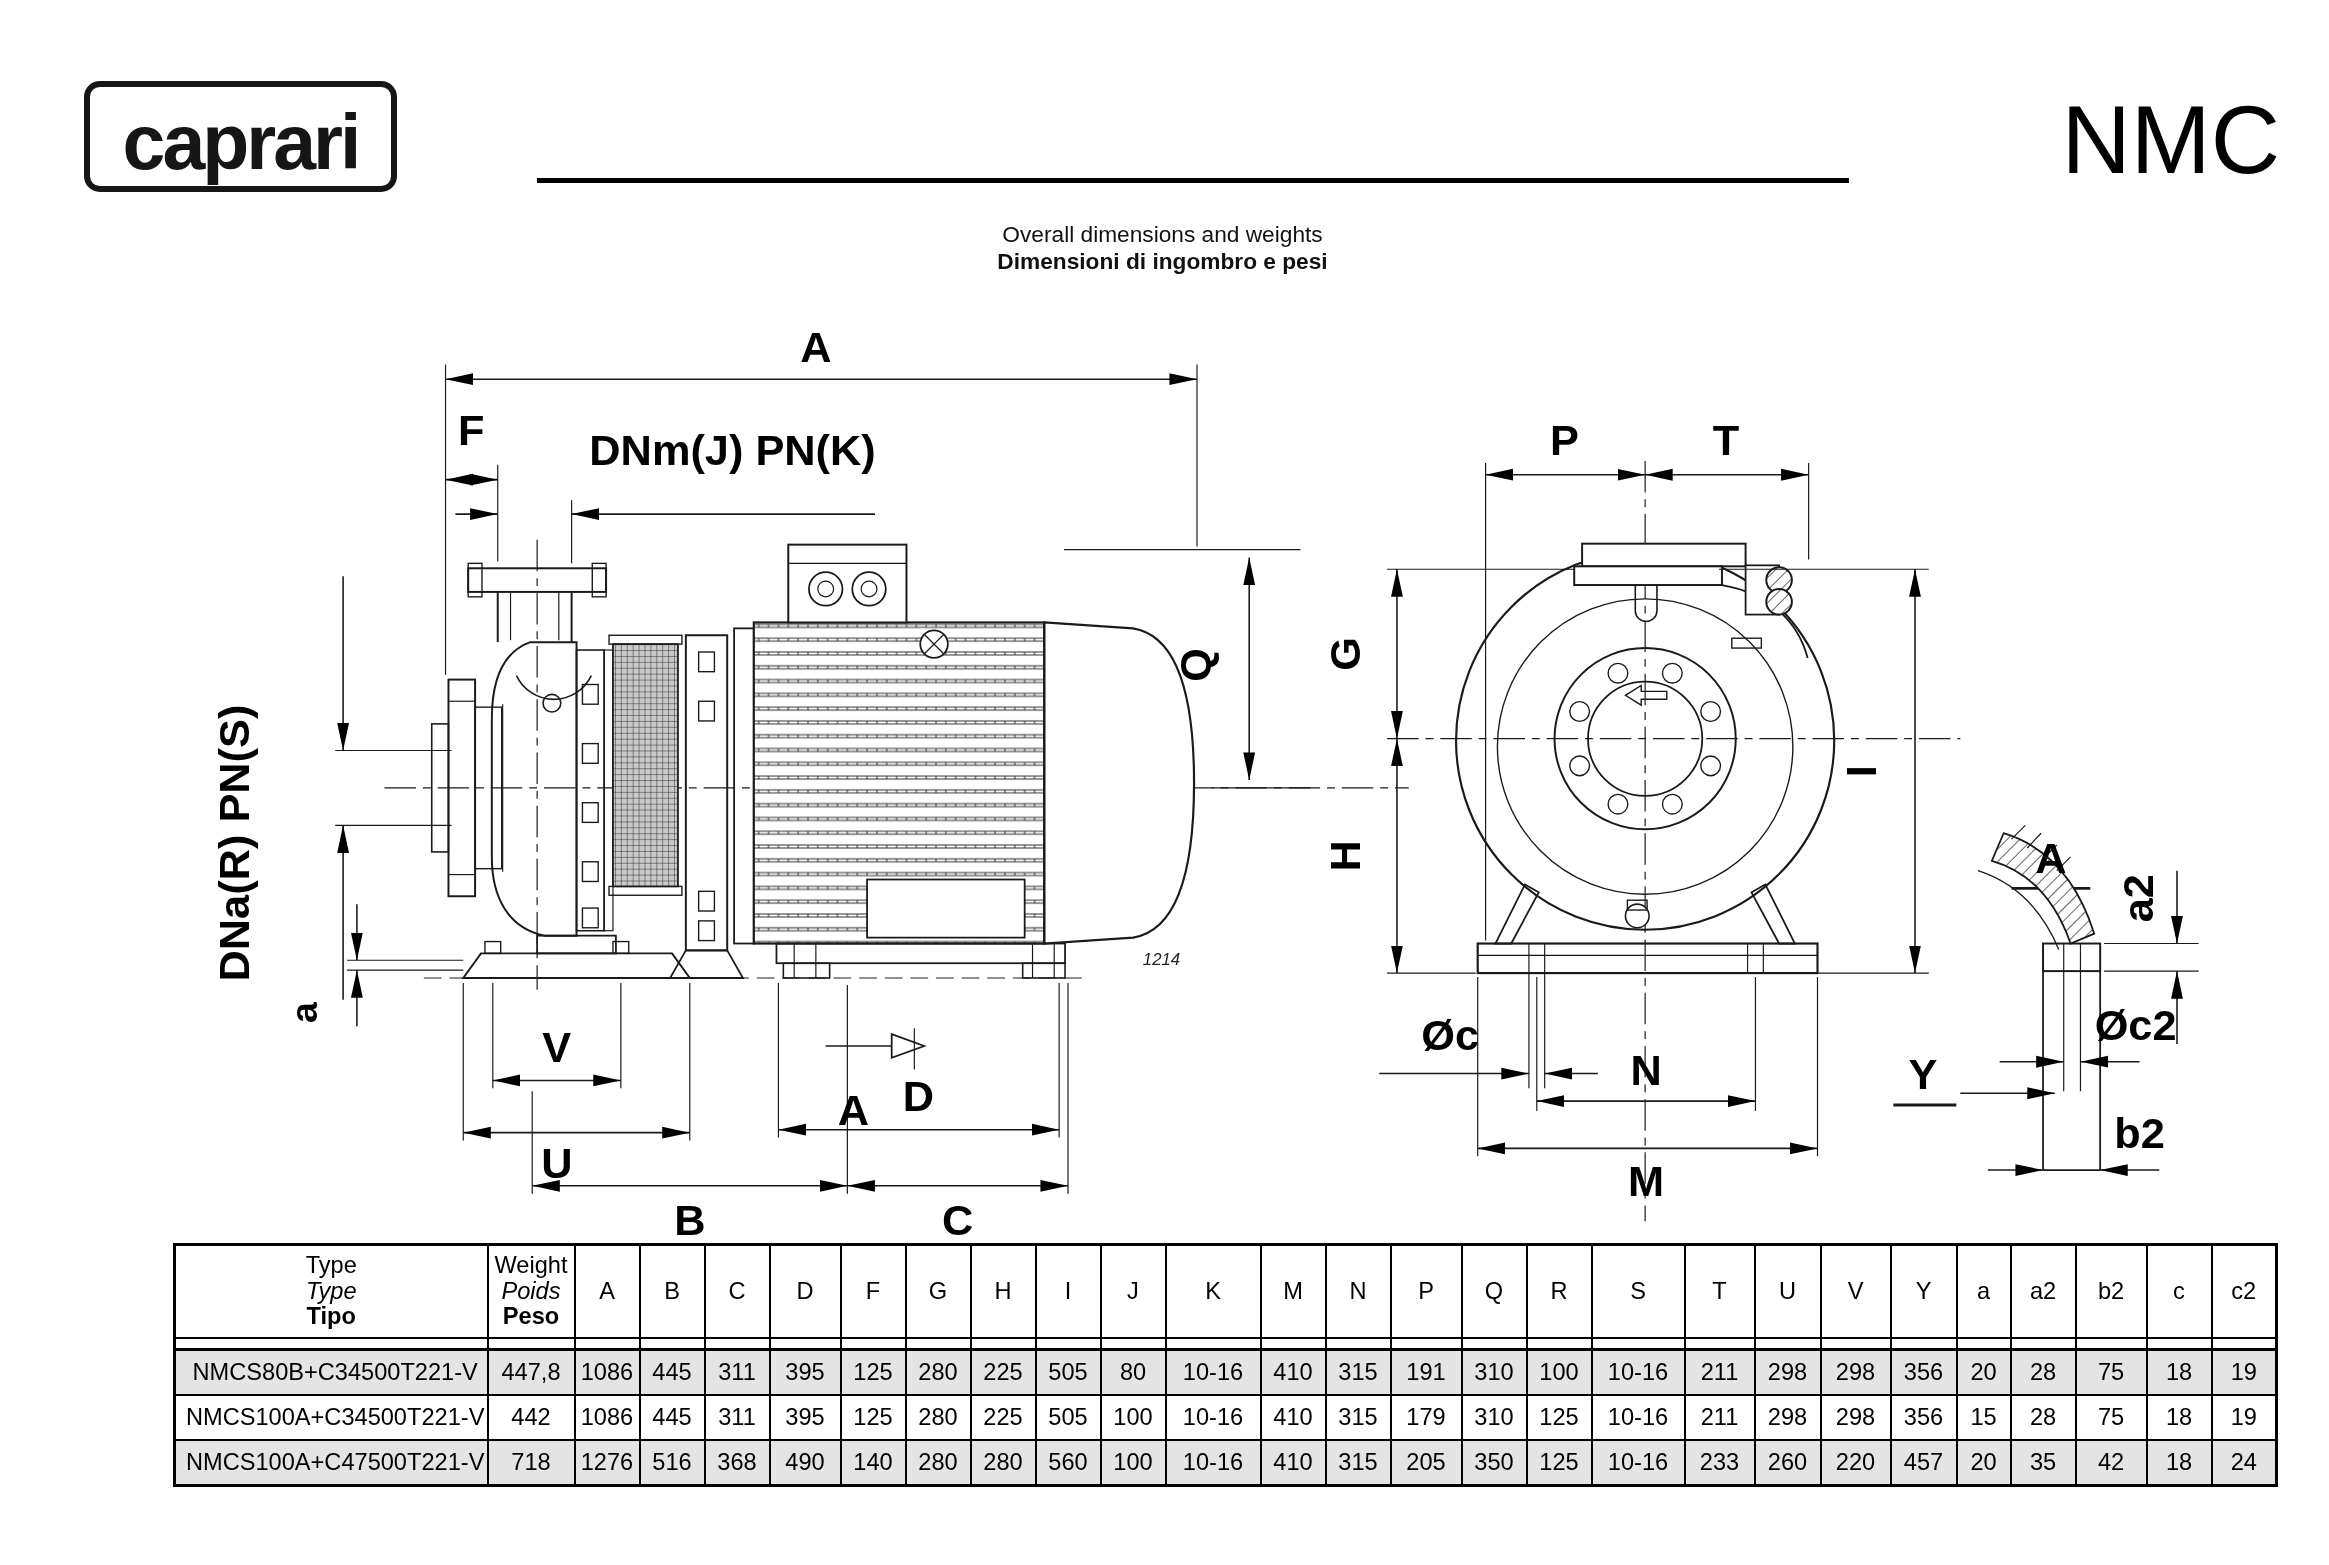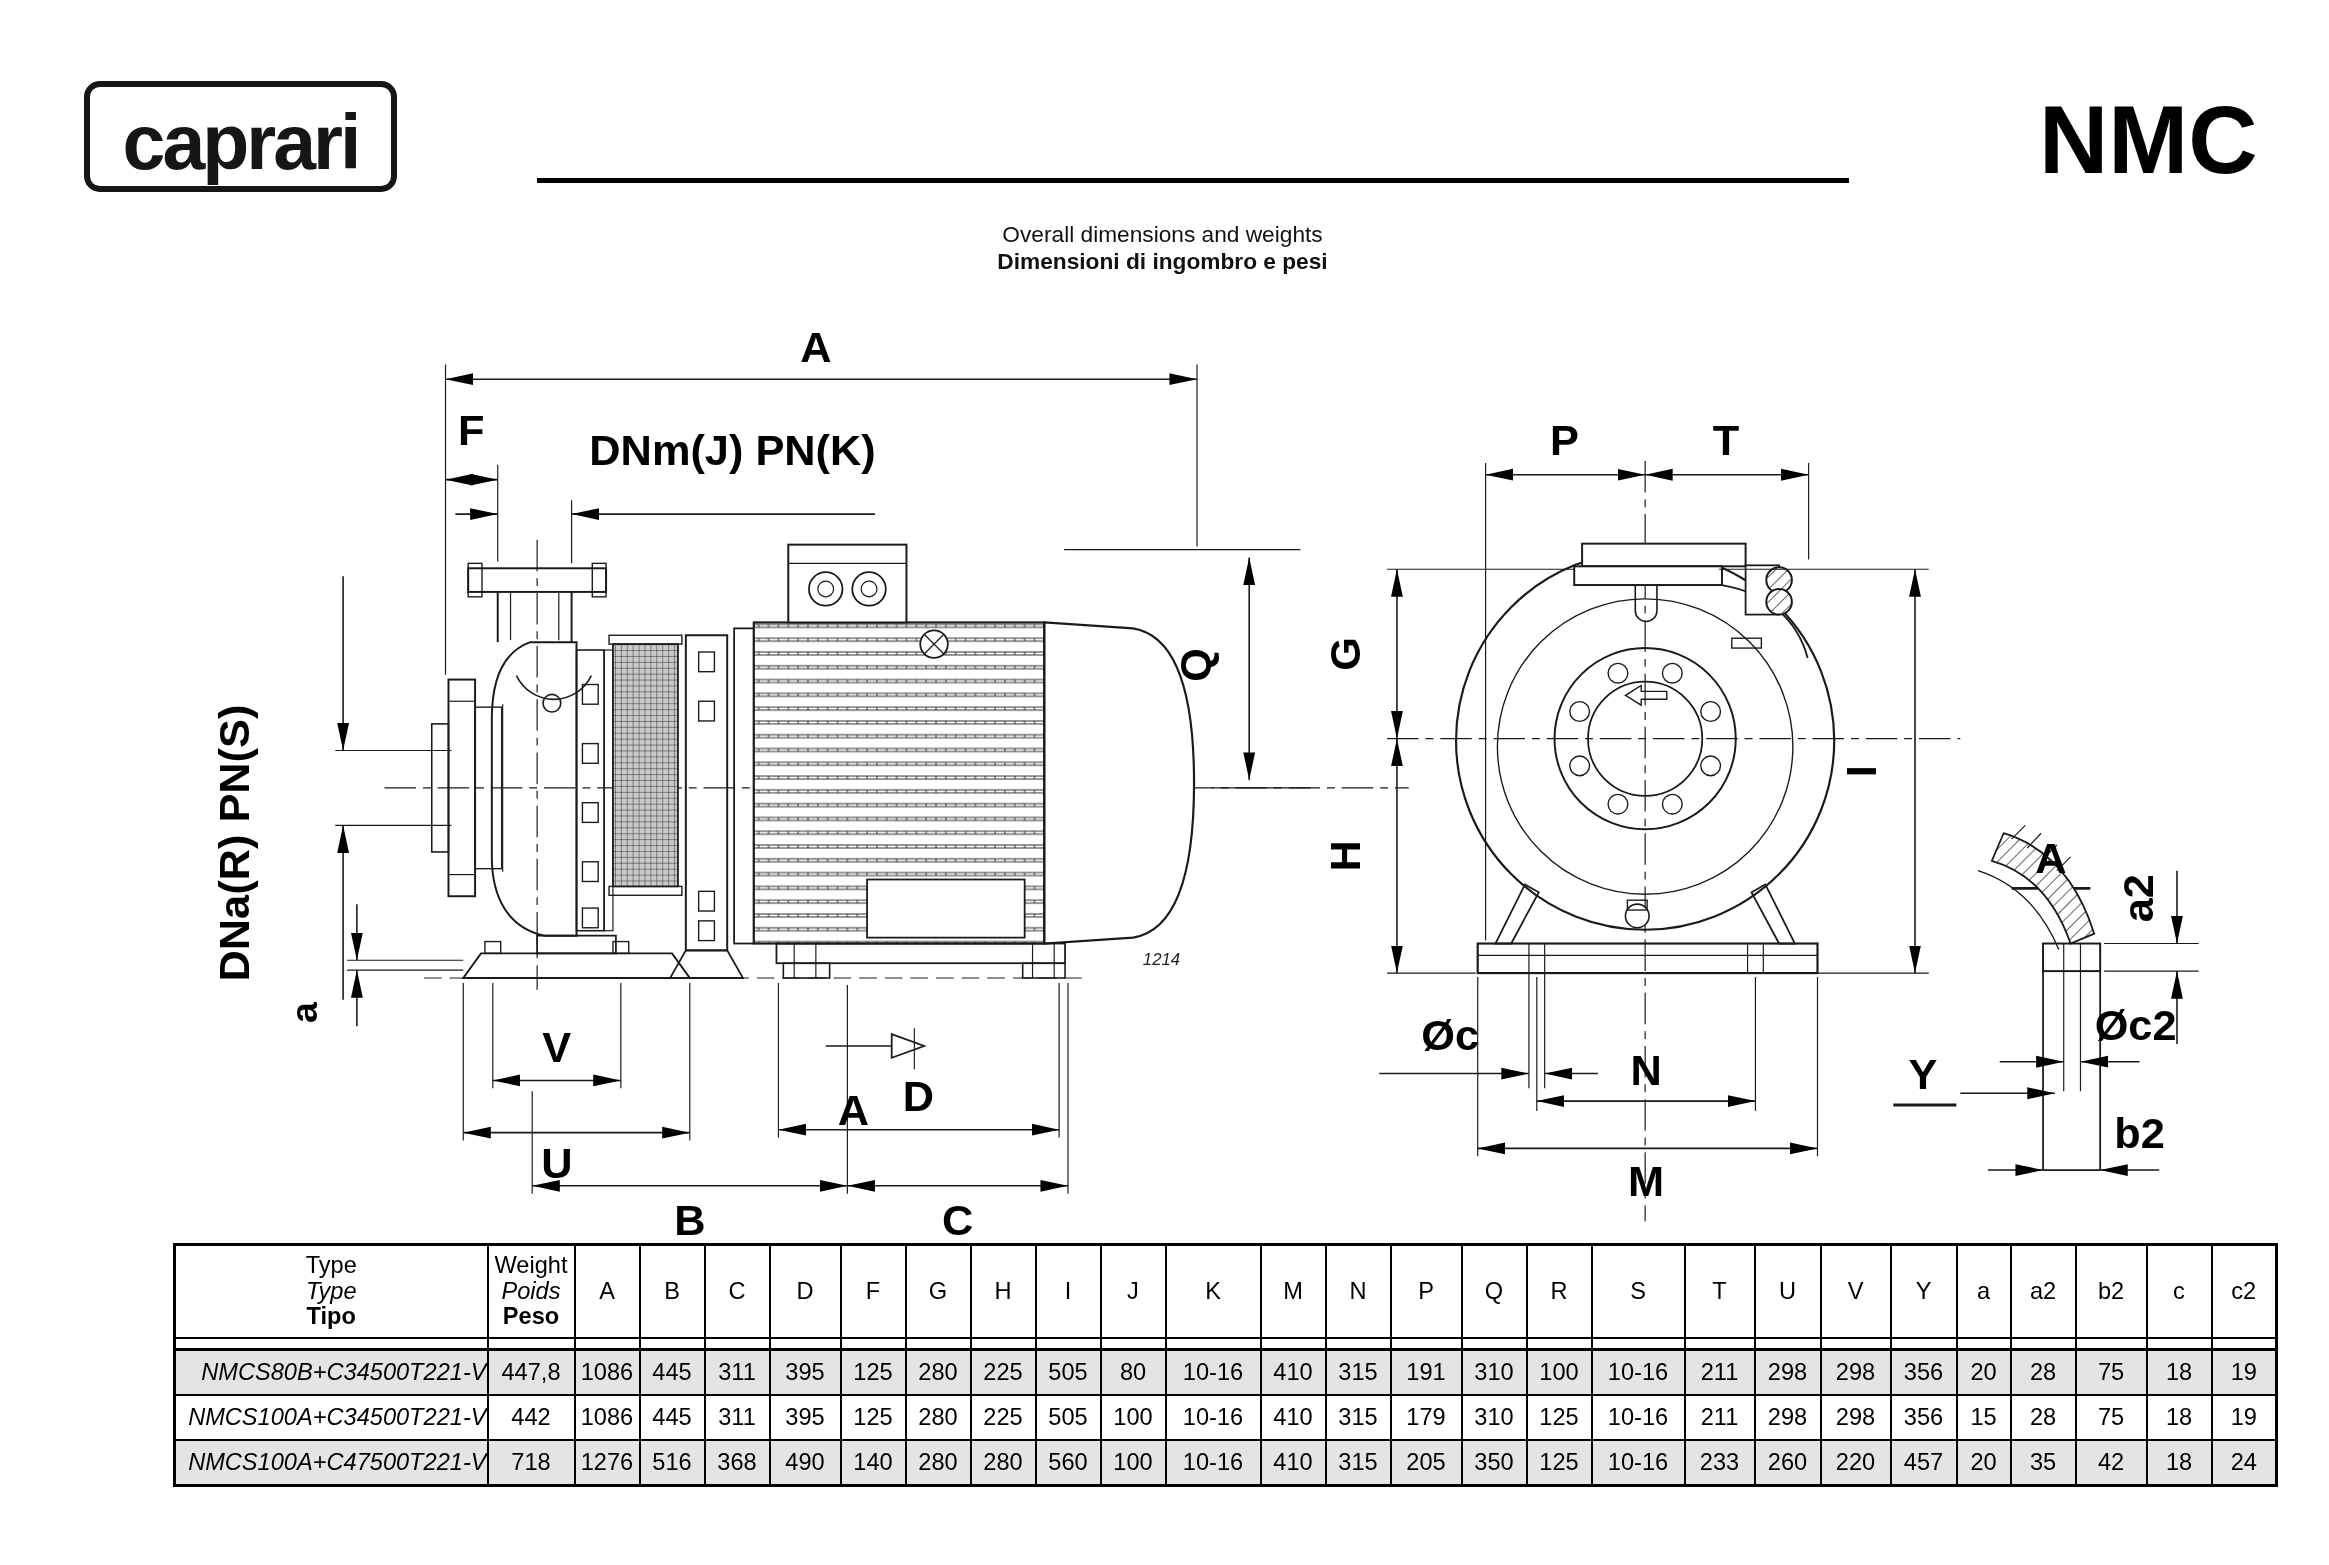--- a/index.html
+++ b/index.html
@@ -7,41 +7,41 @@
          font-family:"Liberation Sans",sans-serif;color:#111;padding-left:36px;}
   
   .logo-box{position:absolute;left:84px;top:81px;width:301px;height:99px;
             border:6.9px solid #161616;border-radius:15.8px;display:flex;align-items:center;justify-content:center;}
   .logo-text{font-weight:bold;font-size:77px;letter-spacing:-3px;color:#161616;transform:translateY(5.9px);line-height:1;}
   .title-rule{position:absolute;left:537px;top:178px;width:1312px;height:4.9px;background:#000;}
   .title-block{position:absolute;left:670px;top:193px;width:985px;text-align:center;line-height:26.6px;font-size:22.7px;}
   .title-en{font-style:normal;margin-top:28px;}
   .title-fr{font-style:italic;}
   .title-it{font-weight:bold;}
-  .product-code{position:absolute;left:2039px;top:85px;width:241px;text-align:left;
-                font-size:96px;font-weight:bold;letter-spacing:0px;color:#000;}
+  .product-code{position:absolute;left:2039px;top:85px;width:241px;text-align:right;
+                font-size:96px;font-weight:normal;letter-spacing:0px;color:#000;}
   
   svg.drawing{position:absolute;left:0;top:0;}
   svg.drawing text{font-family:"Liberation Sans",sans-serif;}
   .dim{font-weight:bold;font-size:44px;fill:#000;}
   .dim-sm{font-weight:bold;font-size:38px;fill:#000;}
   .ref-num{font-style:italic;font-size:17px;fill:#222;}
   
   .dims-table{position:absolute;left:173px;top:1243px;width:2104px;border-collapse:collapse;
               table-layout:fixed;font-size:22.7px;color:#000;background:#fff;}
   .dims-table th,.dims-table td{border:2px solid #000;text-align:center;vertical-align:middle;
               padding:0;overflow:hidden;white-space:nowrap;}
   .dims-table thead th{font-weight:normal;font-size:23.6px;height:91px;margin-left:8px;}
   .dims-table .hdr-line1{display:block;line-height:25.6px;}
   .dims-table .hdr-line2{display:block;line-height:25.6px;font-style:italic;}
   .dims-table .hdr-line3{display:block;line-height:25.6px;font-weight:bold;}
   .dims-table tr.spacer td{height:8.9px;border-top:2px solid #000;border-bottom:3px solid #000;}
   .dims-table tbody td{height:43px;font-size:23.6px;}
   .dims-table tbody tr.stripe td{background:#e4e4e4;}
-  .dims-table td.type-cell{text-align:right;padding-left:7.9px;font-style:italic;}
+  .dims-table td.type-cell{text-align:center;padding-left:7.9px;}
 </style>
 </head>
 <body>
 
 <div class="sheet">
 
   <div class="logo-box">
     <span class="logo-text">caprari</span>
   </div>
   <div class="title-rule"></div>

